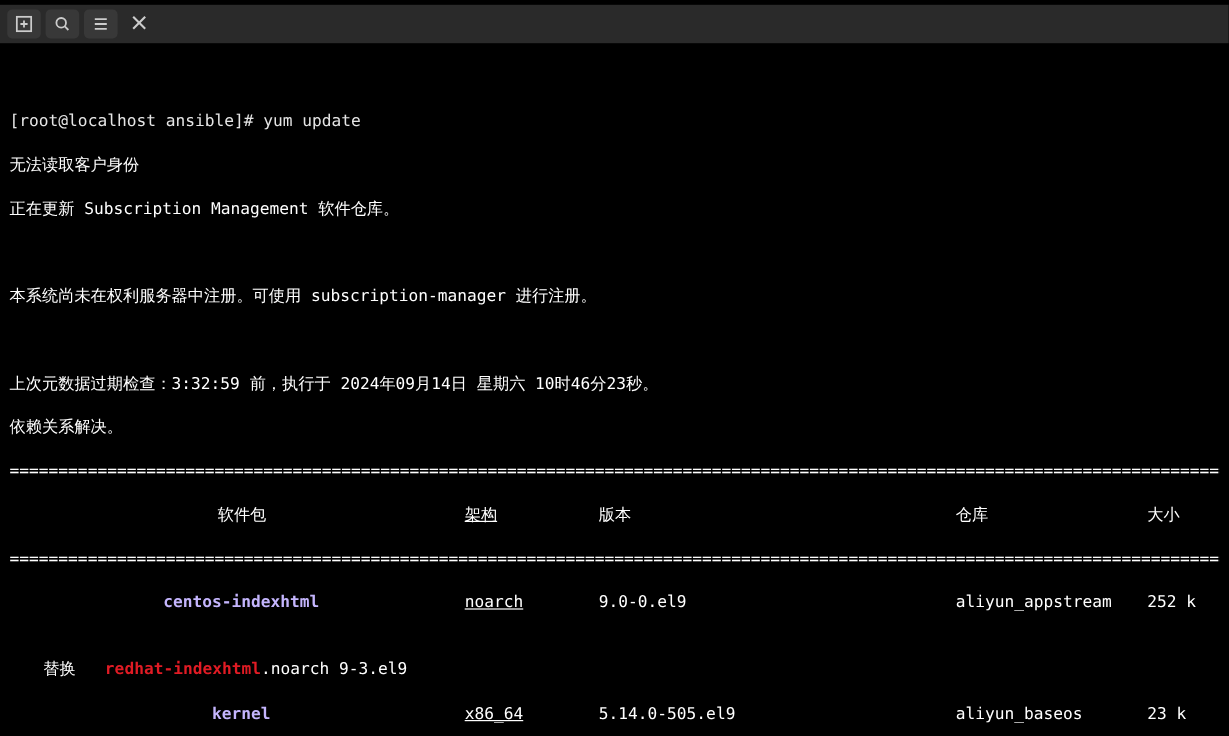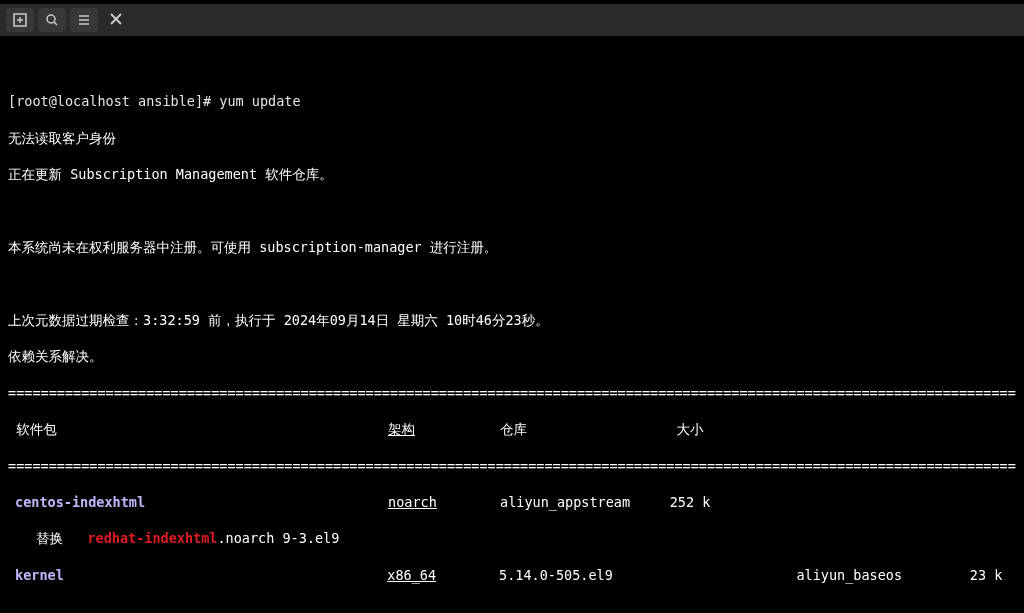--- a/index.html
+++ b/index.html
@@ -68,30 +68,30 @@
     .prompt-line { color: #e5e5e5; }
     .msg { color: #fff; }
     .sep-line {
       color: #fff;
       overflow: hidden;
       text-overflow: clip;
     }
     .header-row, .pkg-row {
       display: flex;
     }
-    .col-pkg { width: 380px; }
+    .col-pkg { width: 380px; text-align: center; }
     .col-arch { width: 112px; text-decoration: underline; }
     .col-ver { width: 298px; }
     .col-repo { width: 160px; }
-    .col-size { width: 60px; text-align: center; }
+    .col-size { width: 60px; text-align: left; }
     .pkg-name { color: #c4b5fd; font-weight: bold; }
     .pkg-name-pad { padding-left: 7px; }
     .red-text { color: #e01b24; font-weight: bold; }
     .white-text { color: #fff; }
-    .replace-row { padding-left: 28px; }
+    .replace-row { padding-left: 28px; margin-top: 20px; }
     .section-label { color: #fff; }
   </style>
 </head>
 <body>
 
 <div class="top-edge"></div>
 
 <div class="titlebar">
   <button class="titlebar-btn">
     <svg width="14" height="14" viewBox="0 0 14 14">
@@ -129,27 +129,29 @@
 <div class="msg">正在更新 Subscription Management 软件仓库。</div>
 <div class="msg">&nbsp;</div>
 <div class="msg">本系统尚未在权利服务器中注册。可使用 subscription-manager 进行注册。</div>
 <div class="msg">&nbsp;</div>
 <div class="msg">上次元数据过期检查：3:32:59 前，执行于 2024年09月14日 星期六 10时46分23秒。</div>
 <div class="msg">依赖关系解决。</div>
 <div class="sep-line">========================================================================================================================================================</div>
 <div class="header-row">
   <span class="col-pkg"> 软件包</span>
   <span class="col-arch">架构</span>
+  <span class="col-ver">版本</span>
   <span class="col-repo">仓库</span>
   <span class="col-size">大小</span>
 </div>
 <div class="sep-line">========================================================================================================================================================</div>
 <div class="pkg-row">
   <span class="col-pkg pkg-name pkg-name-pad">centos-indexhtml</span>
   <span class="col-arch">noarch</span>
+  <span class="col-ver">9.0-0.el9</span>
   <span class="col-repo">aliyun_appstream</span>
   <span class="col-size">252 k</span>
 </div>
 <div class="replace-row"><span class="white-text">替换   </span><span class="red-text">redhat-indexhtml</span><span class="white-text">.noarch 9-3.el9</span></div>
 <div class="pkg-row">
   <span class="col-pkg pkg-name pkg-name-pad">kernel</span>
   <span class="col-arch">x86_64</span>
   <span class="col-ver">5.14.0-505.el9</span>
   <span class="col-repo">aliyun_baseos</span>
   <span class="col-size">23 k</span>

